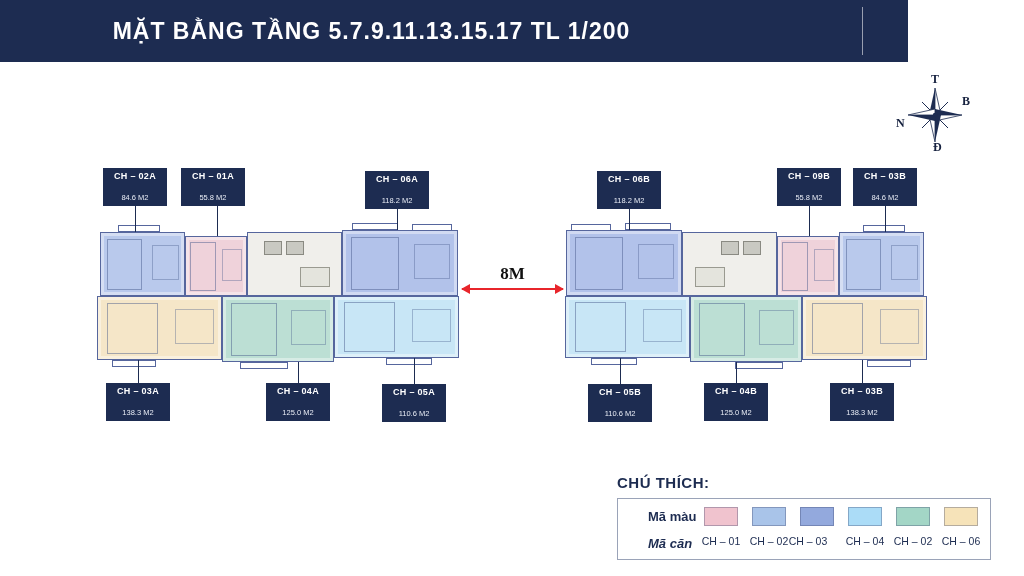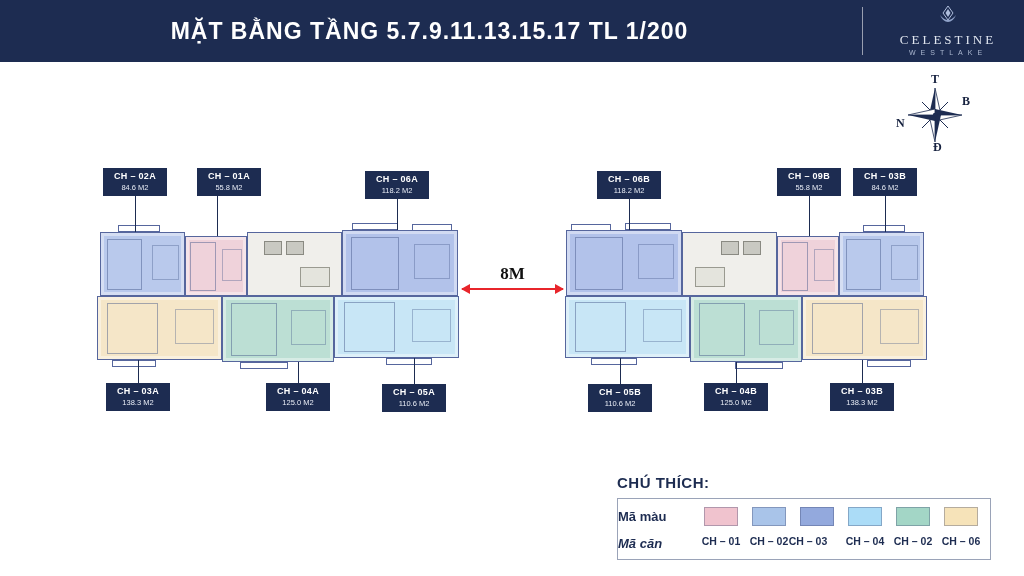--- a/index.html
+++ b/index.html
@@ -1,20 +1,20 @@
 <!DOCTYPE html>
 <html><head>
 <meta charset="utf-8">
 <style>
   * { box-sizing: border-box; }
   body { margin:0; background:#888; font-family:"Liberation Sans", sans-serif; }
   .stage { position:relative; width:1024px; height:576px; background:#ffffff; overflow:hidden; margin:0 auto; }
 
   
-  .header { position:absolute; left:0; top:0; width:1024px; height:62px; background:#1d2c51; }
+  .header { position:absolute; left:0; top:0; width:908px; height:62px; background:#1d2c51; }
   .header-title { position:absolute; left:0; right:165px; top:0; height:62px; display:flex; align-items:center; justify-content:center;
                   color:#ffffff; font-weight:bold; font-size:23px; letter-spacing:1px; }
   .header-divider { position:absolute; left:862px; top:7px; height:48px; width:1px; background:rgba(255,255,255,.55); }
   .brand { position:absolute; left:874px; top:0; width:148px; height:62px; display:flex; flex-direction:column; align-items:center; justify-content:center; }
   .brand-name { font-family:"Liberation Serif", serif; font-size:13px; letter-spacing:3px; color:#dfe5ef; margin-top:2px; }
   .brand-sub { font-size:7px; letter-spacing:5px; color:#aab6cf; margin-top:1px; }
 
   
   .compass { position:absolute; left:900px; top:80px; width:70px; height:70px; }
   .compass-letter { position:absolute; font-family:"Liberation Serif", serif; font-size:12px; color:#16213f; font-weight:bold; }
@@ -24,58 +24,47 @@
   .unit::before { content:""; position:absolute; left:7%; top:9%; width:40%; height:80%; border:1px solid rgba(62,82,134,.45); }
   .unit::after  { content:""; position:absolute; right:6%; top:20%; width:30%; height:52%; border:1px solid rgba(62,82,134,.35); }
   .core { position:absolute; background:#f0efeb; border:1px solid #56669d; }
   .lift { position:absolute; background:#c9c9c2; border:1px solid #8a8a82; }
   .stair { position:absolute; background:#e4e4dd; border:1px solid #9a9a90; }
   .balc { position:absolute; height:7px; background:rgba(255,255,255,.85); border:1px solid #56669d; }
 
   
   .tag { position:absolute; width:64px; background:#1d2c51; color:#fff; text-align:center; padding:3px 2px 4px 2px; }
   .tag .code { font-size:9px; font-weight:bold; letter-spacing:.3px; line-height:11px; }
-  .tag .area { font-size:7.5px; line-height:9px; margin-top:1px; color:#e8ecf5; }
+  .tag .area { font-size:7.5px; line-height:9px; margin-top:11px; color:#e8ecf5; }
   .leader { position:absolute; width:1px; background:#1d2c51; }
 
   
   .dim-label { position:absolute; left:462px; top:264px; width:101px; text-align:center;
                font-family:"Liberation Serif", serif; font-weight:bold; font-size:17px; color:#111; }
   .dim-arrow { position:absolute; left:462px; top:288px; width:101px; height:2px; background:#e8252b; }
   .dim-arrow::before, .dim-arrow::after { content:""; position:absolute; top:-4px; width:0; height:0;
                border-top:5px solid transparent; border-bottom:5px solid transparent; }
   .dim-arrow::before { left:-1px; border-right:9px solid #e8252b; }
   .dim-arrow::after  { right:-1px; border-left:9px solid #e8252b; }
 
   
   .legend-title { position:absolute; left:617px; top:474px; font-size:15px; font-weight:bold; color:#1d2c51; letter-spacing:.5px; }
   .legend-box { position:absolute; left:617px; top:498px; width:374px; height:62px; background:#fff; border:1px solid #9aa3b8; }
-  .legend-row-label { position:absolute; left:0; font-size:13px; font-weight:bold; color:#1d2c51; }
+  .legend-row-label { position:absolute; left:30px; font-size:13px; font-weight:bold; color:#1d2c51; }
   .swatch { position:absolute; top:8px; width:34px; height:19px; border:1px solid rgba(60,70,110,.35); }
-  .legend-code { position:absolute; top:36px; width:48px; text-align:center; font-size:10.5px; font-weight:bold; color:#1d2c51; }
+  .legend-code { position:absolute; top:36px; width:48px; text-align:center; font-size:10.5px; font-weight:normal; color:#1d2c51; }
 </style>
 </head>
 <body>
 
 <div class="stage">
 
   <div class="header">
     <div class="header-title">MẶT BẰNG TẦNG 5.7.9.11.13.15.17 TL 1/200</div>
     <div class="header-divider"></div>
-    <div class="brand">
-      <span>
-        <svg width="22" height="20" viewBox="0 0 22 20">
-          <polygon points="11,0 16,7 11,14 6,7" fill="none" stroke="#aebddc" stroke-width="1"></polygon>
-          <polygon points="11,3 13.5,7 11,11 8.5,7" fill="#aebddc"></polygon>
-          <path d="M3,9 Q7,14 11,14 Q15,14 19,9 Q16,16 11,16 Q6,16 3,9 Z" fill="#8fa2c9"></path>
-        </svg>
-      </span>
-      <div class="brand-name">CELESTINE</div>
-      <div class="brand-sub">WESTLAKE</div>
-    </div>
   </div>
 
   <div class="compass">
     <svg width="70" height="70" viewBox="0 0 70 70">
       <g stroke="#1d2c51" stroke-width="1">
         <line x1="35" y1="35" x2="48" y2="22"></line>
           <line x1="35" y1="35" x2="48" y2="48"></line>
         <line x1="35" y1="35" x2="22" y2="22"></line>
           <line x1="35" y1="35" x2="22" y2="48"></line>
       </g>
@@ -145,21 +134,21 @@
   <div class="leader" style="left:809px; top:194px; height:42px;"></div>
   <div class="leader" style="left:885px; top:194px; height:38px;"></div>
   <div class="leader" style="left:620px; top:358px; height:26px;"></div>
   <div class="leader" style="left:736px; top:362px; height:21px;"></div>
   <div class="leader" style="left:862px; top:360px; height:23px;"></div>
 
   <div class="tag" style="left:103px; top:168px;">
     <div class="code">CH – 02A</div>
       <div class="area">84.6 M2</div>
   </div>
-  <div class="tag" style="left:197px; top:168px;">
+  <div class="tag" style="left:181px; top:168px;">
     <div class="code">CH – 01A</div>
       <div class="area">55.8 M2</div>
   </div>
   <div class="tag" style="left:365px; top:171px;">
     <div class="code">CH – 06A</div>
       <div class="area">118.2 M2</div>
   </div>
   <div class="tag" style="left:106px; top:383px;">
     <div class="code">CH – 03A</div>
       <div class="area">138.3 M2</div>

